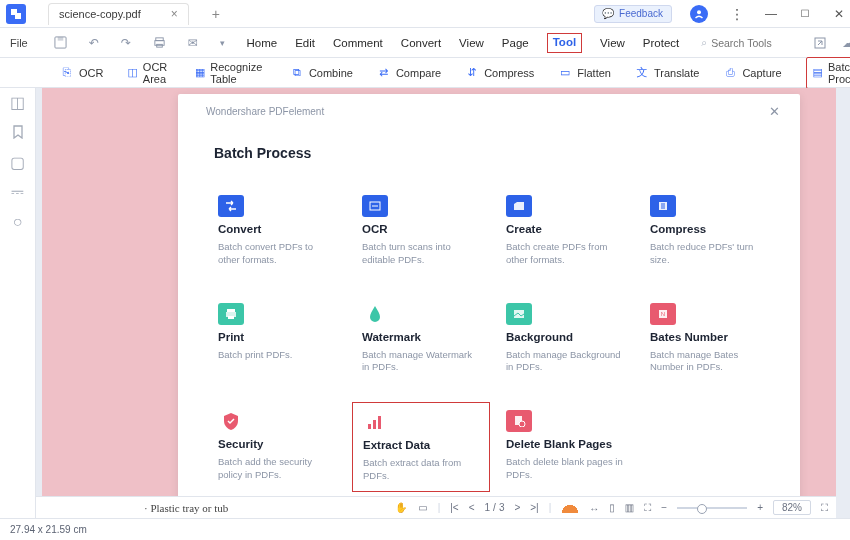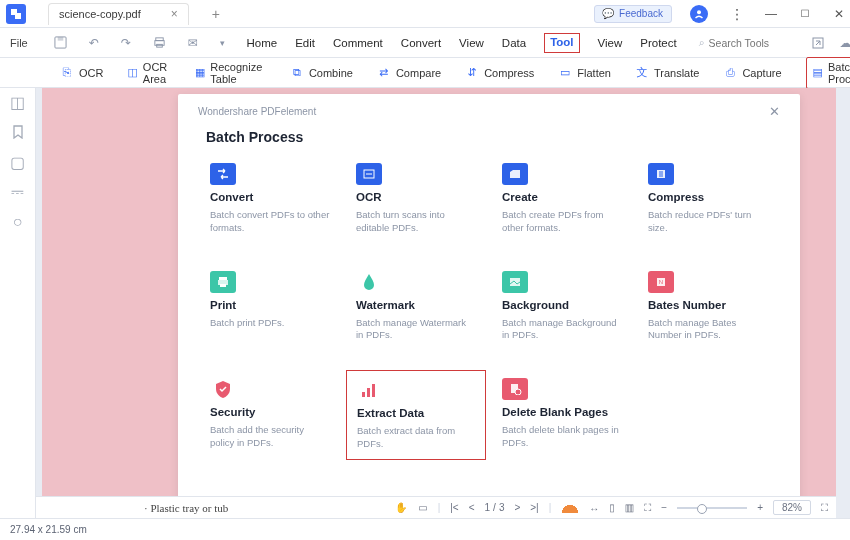--- a/index.html
+++ b/index.html
@@ -39,21 +39,21 @@
 
   
   .workspace { position: absolute; top: 88px; left: 0; right: 0; bottom: 22px; background: #e8ecf3; }
   .leftbar { position: absolute; left: 0; top: 0; width: 36px; height: 100%; background: #fff; border-right: 1px solid #e1e5ec; display: flex; flex-direction: column; align-items: center; padding-top: 6px; gap: 14px; }
   .leftbar .lb-icon { width: 16px; height: 16px; color: #a3aab7; display: flex; align-items: center; justify-content: center; }
 
   .doc-bg { position: absolute; left: 42px; right: 14px; top: 0; bottom: 12px; background: #efc0c7; display: flex; flex-direction: column; align-items: center; padding-top: 4px; overflow: hidden;}
   .doc-title { font-family: Georgia, serif; font-size: 22px; color: #293358; letter-spacing: .5px; }
 
   
-  .modal { position: absolute; left: 136px; right: 36px; top: 6px; bottom: 0; background: #fff; border-radius: 2px; box-shadow: 0 2px 10px rgba(0,0,0,.1); padding: 10px 20px 8px 20px; display: flex; flex-direction: column; }
+  .modal { position: absolute; left: 136px; right: 36px; top: 6px; bottom: 0; background: #fff; border-radius: 2px; box-shadow: 0 2px 10px rgba(0,0,0,.1); padding: 10px 20px 8px 28px; display: flex; flex-direction: column; gap: 16px; }
   .modal-hdr { display: flex; align-items: center; justify-content: space-between; }
   .modal-brand { font-size: 10px; color: #8c95a6; }
   .modal-close { font-size: 13px; color: #8c95a6; cursor: pointer; }
   .modal-title { font-size: 14px; font-weight: 700; color: #1d2433; margin: 10px 0 14px 8px; }
   .grid { display: grid; grid-template-columns: repeat(4, 1fr); column-gap: 18px; row-gap: 28px; padding: 0 8px; }
   .card { display: flex; flex-direction: column; gap: 6px; cursor: pointer; padding: 4px; }
   .card.highlighted { border: 1.5px solid #d03a3a; padding: 8px 10px; margin: -4px -6px; }
   .card-ic { width: 26px; height: 22px; border-radius: 3px; display: flex; align-items: center; justify-content: center; }
   .card-name { font-size: 11.5px; font-weight: 700; color: #1d2433; }
   .card-desc { font-size: 9.5px; color: #8c95a6; line-height: 1.35; }
@@ -122,21 +122,21 @@
     </span>
   <span class="qat-icon">✉</span>
   <span class="qat-icon" style="font-size:9px;">▾</span>
 
   <div class="menu-items">
     <span class="menu-item">Home</span>
     <span class="menu-item">Edit</span>
     <span class="menu-item">Comment</span>
     <span class="menu-item">Convert</span>
     <span class="menu-item">View</span>
-    <span class="menu-item">Data</span>
+    <span class="menu-item">Page</span>
     <span class="menu-item active highlight-box">Tool</span>
     <span class="menu-item">View</span>
     <span class="menu-item">Protect</span>
   </div>
 
   <div class="search-area">
     <span>⌕</span>
     <input placeholder="Search Tools" style="">
   </div>
   <div class="right-icons">

